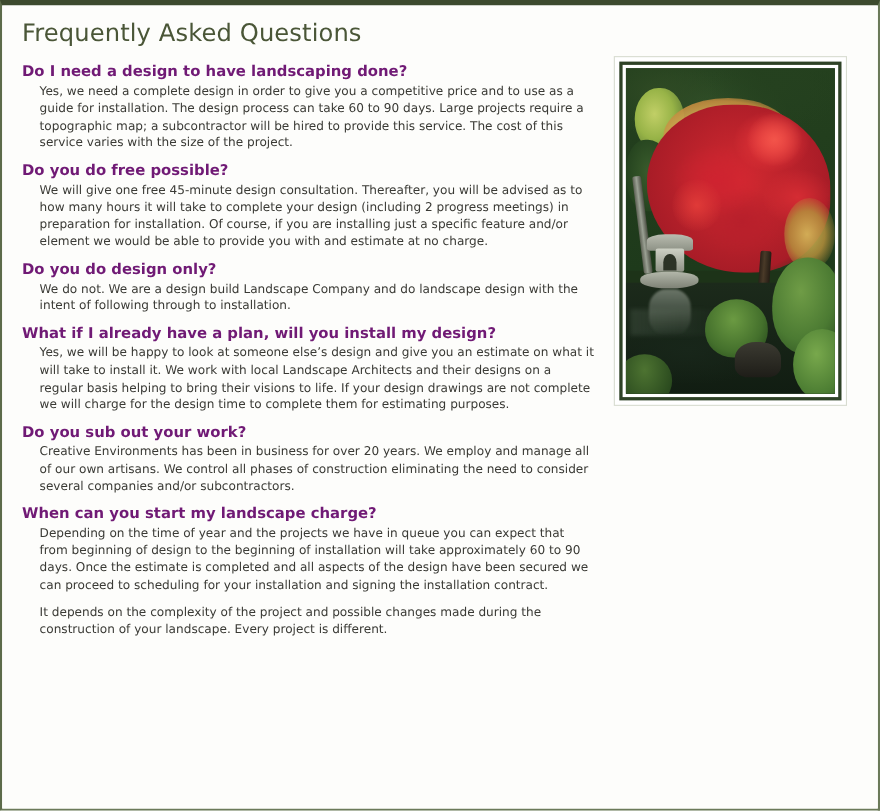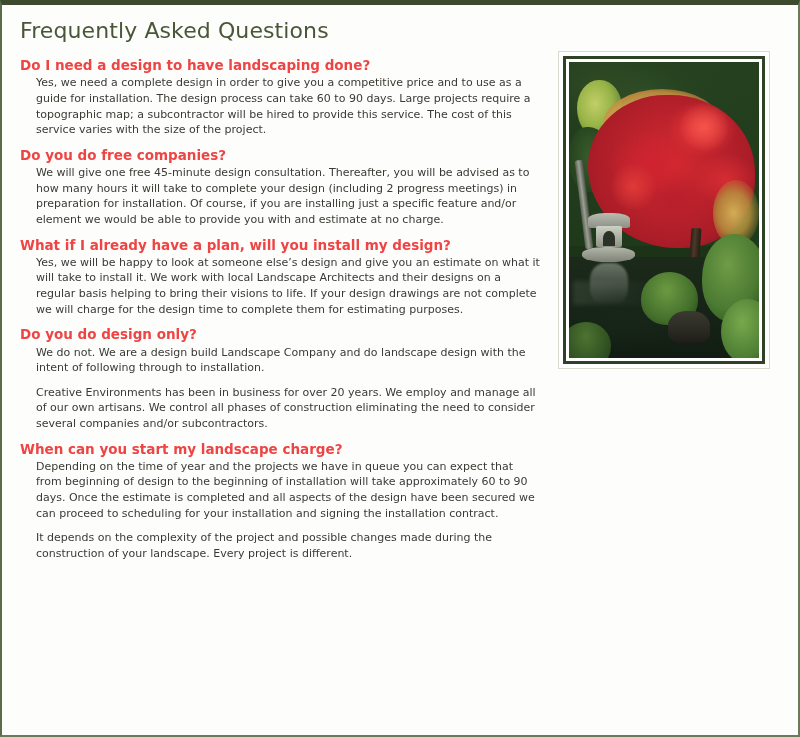--- a/index.html
+++ b/index.html
@@ -43,21 +43,21 @@
     margin: 4px 0 14px 4px;
     line-height: 1.1;
   }
 
   
   #faq-list {
     width: 530px;
   }
   .faq-item { margin-bottom: 9px; }
   .faq-question {
-    color: #ef4444;
+    color: #701a75;
     font-weight: bold;
     font-size: 13.5px;
     line-height: 1.28;
     margin: 0 0 1px 4px;
   }
   .faq-answer {
     color: #3a3a35;
     font-size: 11px;
     line-height: 1.42;
     margin: 0 0 0 20px;
@@ -232,35 +232,36 @@
     <h1 id="page-title">Frequently Asked Questions</h1>
 
     <div id="faq-list">
 
       <div class="faq-item">
         <p class="faq-question">Do I need a design to have landscaping done?</p>
         <p class="faq-answer">Yes, we need a complete design in order to give you a competitive price and to use as a guide for installation. The design process can take 60 to 90 days. Large projects require a topographic map; a subcontractor will be hired to provide this service. The cost of this service varies with the size of the project.</p>
       </div>
 
       <div class="faq-item">
-        <p class="faq-question">Do you do free companies?</p>
+        <p class="faq-question">Do you do free possible?</p>
         <p class="faq-answer">We will give one free 45-minute design consultation. Thereafter, you will be advised as to how many hours it will take to complete your design (including 2 progress meetings) in preparation for installation. Of course, if you are installing just a specific feature and/or element we would be able to provide you with and estimate at no charge.</p>
+      </div>
+
+      <div class="faq-item">
+        <p class="faq-question">Do you do design only?</p>
+        <p class="faq-answer">We do not. We are a design build Landscape Company and do landscape design with the intent of following through to installation.</p>
       </div>
 
       <div class="faq-item">
         <p class="faq-question">What if I already have a plan, will you install my design?</p>
         <p class="faq-answer">Yes, we will be happy to look at someone else’s design and give you an estimate on what it will take to install it. We work with local Landscape Architects and their designs on a regular basis helping to bring their visions to life. If your design drawings are not complete we will charge for the design time to complete them for estimating purposes.</p>
       </div>
 
       <div class="faq-item">
-        <p class="faq-question">Do you do design only?</p>
-        <p class="faq-answer">We do not. We are a design build Landscape Company and do landscape design with the intent of following through to installation.</p>
-      </div>
-
-      <div class="faq-item">
+        <p class="faq-question">Do you sub out your work?</p>
         <p class="faq-answer">Creative Environments has been in business for over 20 years. We employ and manage all of our own artisans. We control all phases of construction eliminating the need to consider several companies and/or subcontractors.</p>
       </div>
 
       <div class="faq-item">
         <p class="faq-question">When can you start my landscape charge?</p>
         <p class="faq-answer">Depending on the time of year and the projects we have in queue you can expect that from beginning of design to the beginning of installation will take approximately 60 to 90 days. Once the estimate is completed and all aspects of the design have been secured we can proceed to scheduling for your installation and signing the installation contract.</p>
       </div>
 
       <div class="faq-item">
         <p class="faq-answer">It depends on the complexity of the project and possible changes made during the construction of your landscape. Every project is different.</p>

